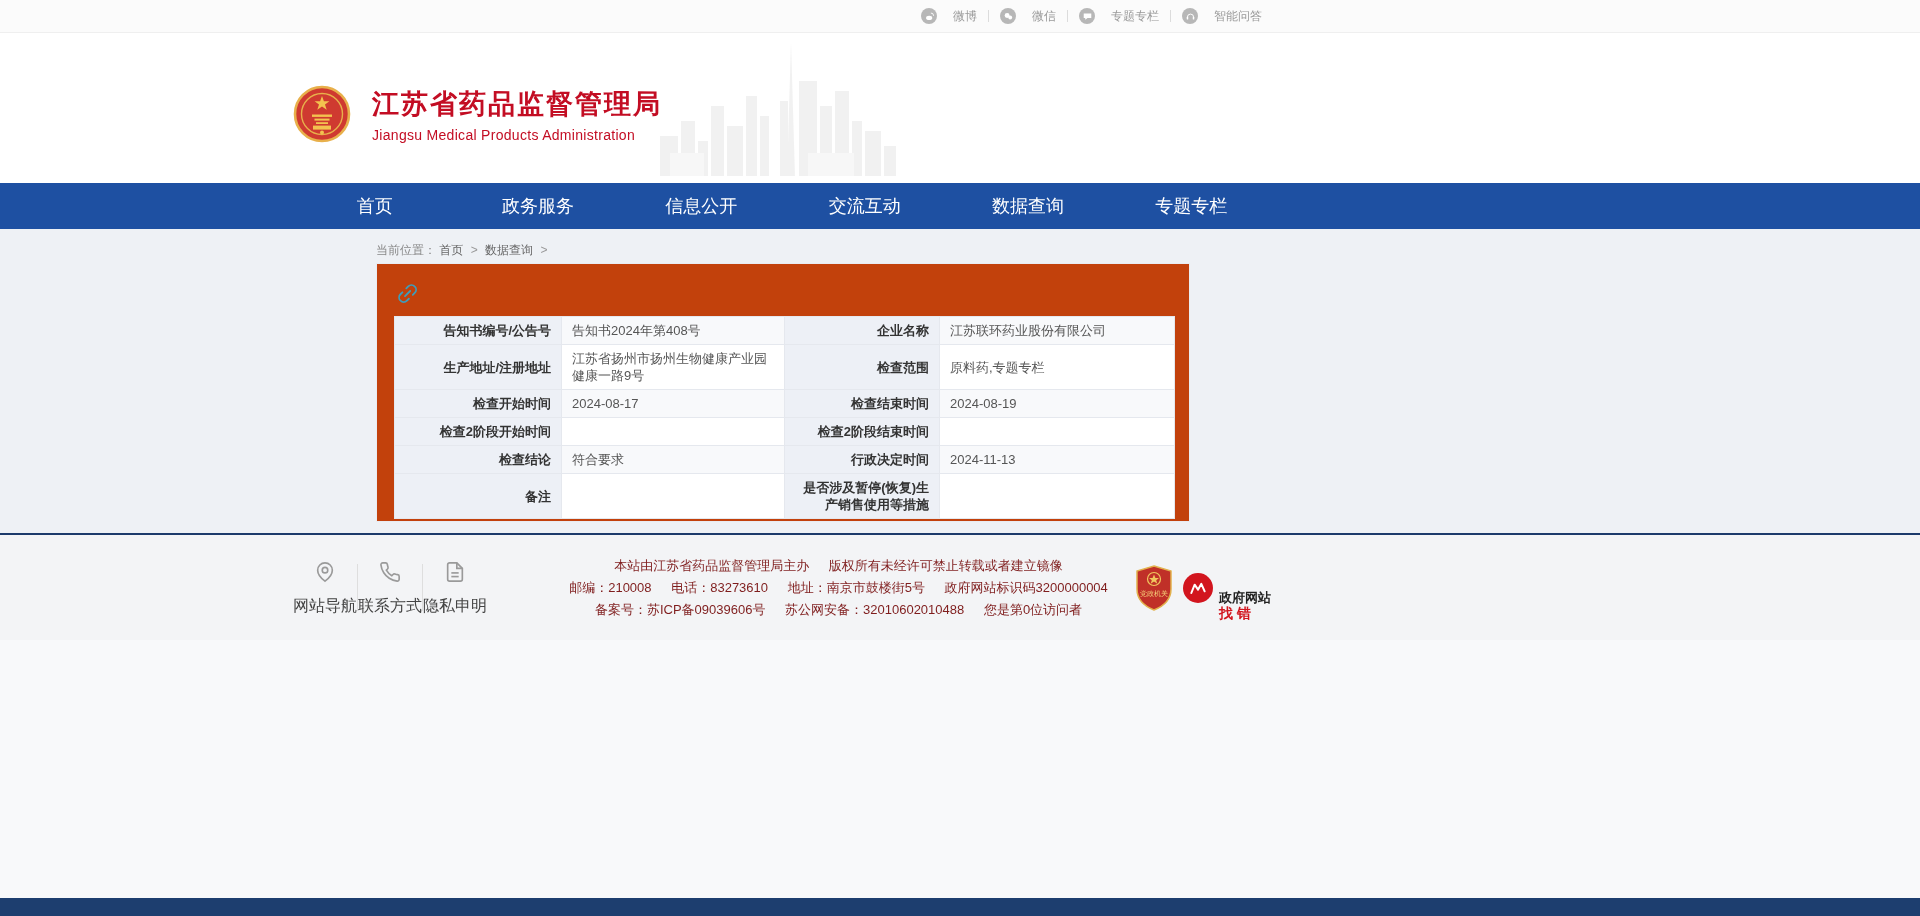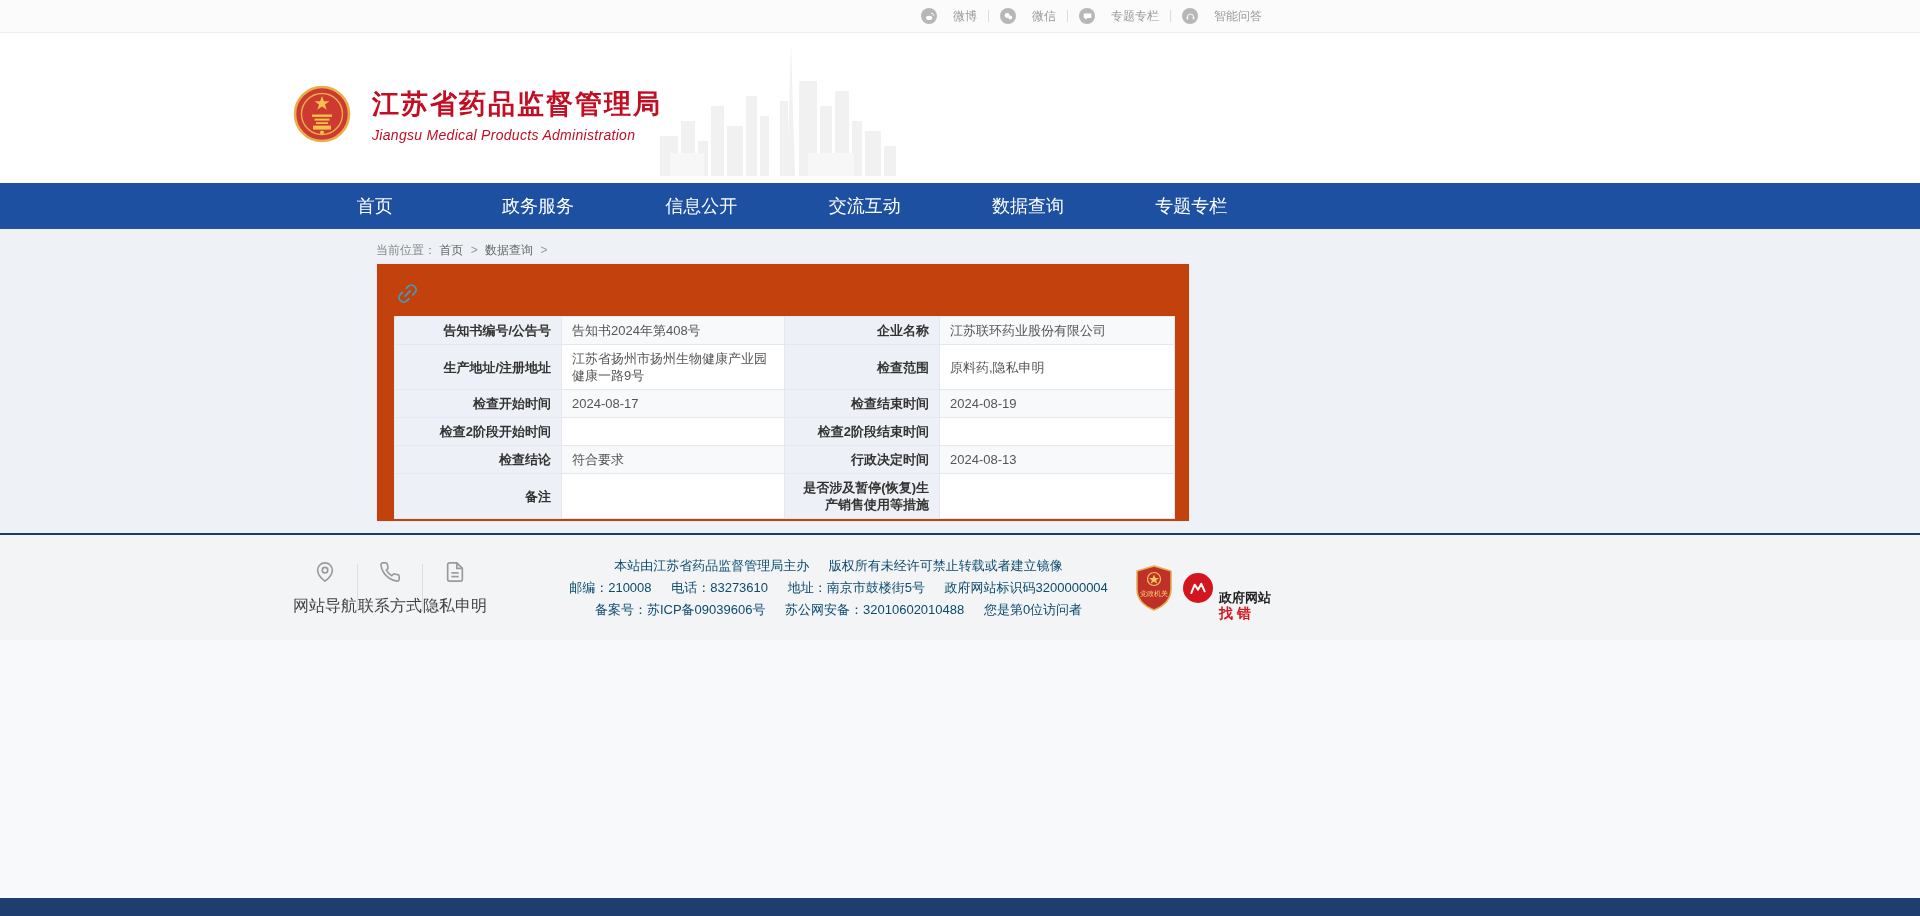--- a/index.html
+++ b/index.html
@@ -20,21 +20,21 @@
   .tb-icon { width: 16px; height: 16px; border-radius: 50%; background: #b7b7b7; display: inline-flex; align-items: center; justify-content: center; }
   .tb-icon svg { display: block; }
   .tb-sep { width: 1px; height: 12px; background: #dcdcdc; }
 
   
   .header { height: 150px; background: #fff; position: relative; }
   .skyline { position: absolute; left: 367px; top: 8px; opacity: 0.6; }
   .logo-row { position: absolute; left: 0; top: 52px; display: flex; align-items: center; }
   .titles { margin-left: 21px; }
   .title-cn { font-size: 27px; font-weight: bold; color: #c30d23; letter-spacing: 2px; }
-  .title-en { font-size: 14px; color: #c30d23; margin-top: 5px; letter-spacing: 0.3px; font-style: italic; }
+  .title-en { font-size: 14px; color: #c30d23; margin-top: 5px; letter-spacing: 0.3px; }
 
   
   .nav { background: #1e50a2; height: 46px; }
   .nav-inner { display: flex; height: 46px; }
   .nav-item { flex: 1; display: flex; align-items: center; justify-content: center; color: #ffffff; font-size: 18px; cursor: pointer; }
 
   
   .content { background: #eef1f5; height: 304px; padding-top: 8px; }
   .main-col { width: 814px; margin: 0 auto; }
   .breadcrumb { font-size: 12px; color: #888; height: 26px; line-height: 26px; }
@@ -50,21 +50,21 @@
   .detail tr:nth-child(odd) td.val { background: #f8f9fb; }
   .col-l1 { width: 167px; } .col-v1 { width: 223px; } .col-l2 { width: 155px; } .col-v2 { width: 235px; }
 
   
   .footer { background: #f3f4f6; border-top: 2px solid #1c3a6b; }
   .footer-inner { display: flex; align-items: center; height: 105px; }
   .footer-links { display: flex; align-items: stretch; }
   .footer-link { width: 64px; text-align: center; cursor: pointer; padding-top: 3px; }
   .footer-link .flabel { display: block; font-size: 16px; color: #444; margin-top: 9px; }
   .fl-sep { width: 1px; background: #dedede; margin: 6px 0; }
-  .footer-center { flex: 1; text-align: center; font-size: 13px; color: #0c4a6e; line-height: 22px; padding-left: 55px; }
+  .footer-center { flex: 1; text-align: center; font-size: 13px; color: #7f1d1d; line-height: 22px; padding-left: 55px; }
   .f-line span { margin: 0 8px; }
   .footer-badges { display: flex; align-items: center; gap: 10px; padding-right: 2px; }
   .zhaocuo { display: flex; align-items: center; gap: 6px; cursor: pointer; }
   .zc-circle { width: 30px; height: 30px; border-radius: 50%; background: #d2151e; display: flex; align-items: center; justify-content: center; }
   .zc-l1 { font-size: 13px; font-weight: bold; color: #222; line-height: 15px; margin-top: 36px; }
   .zc-l2 { font-size: 14px; font-weight: bold; color: #d2151e; line-height: 16px; letter-spacing: 4px; }
 
   .subfooter { background: #f8f9fa; height: 258px; }
   .bottombar { background: #1d3e6f; height: 18px; }
 </style>
@@ -202,39 +202,39 @@
               <tr>
             <td class="lbl">告知书编号/公告号</td>
             <td class="val">告知书2024年第408号</td>
             <td class="lbl">企业名称</td>
             <td class="val">江苏联环药业股份有限公司</td>
           </tr>
           <tr>
             <td class="lbl">生产地址/注册地址</td>
             <td class="val">江苏省扬州市扬州生物健康产业园健康一路9号</td>
             <td class="lbl">检查范围</td>
-            <td class="val">原料药,隐私申明</td>
+            <td class="val">原料药,专题专栏</td>
           </tr>
           <tr>
             <td class="lbl">检查开始时间</td>
             <td class="val">2024-08-17</td>
             <td class="lbl">检查结束时间</td>
             <td class="val">2024-08-19</td>
           </tr>
           <tr>
             <td class="lbl">检查2阶段开始时间</td>
             <td class="val"></td>
             <td class="lbl">检查2阶段结束时间</td>
             <td class="val"></td>
           </tr>
           <tr>
             <td class="lbl">检查结论</td>
             <td class="val">符合要求</td>
             <td class="lbl">行政决定时间</td>
-            <td class="val">2024-08-13</td>
+            <td class="val">2024-11-13</td>
           </tr>
           <tr>
             <td class="lbl">备注</td>
             <td class="val"></td>
             <td class="lbl">是否涉及暂停(恢复)生产销售使用等措施</td>
             <td class="val"></td>
           </tr>
         </tbody>
           </table>
       </div>

